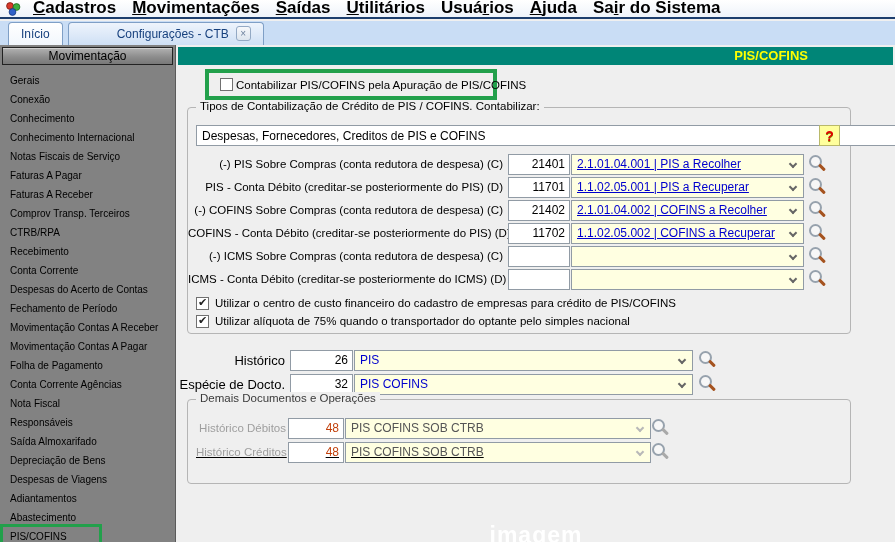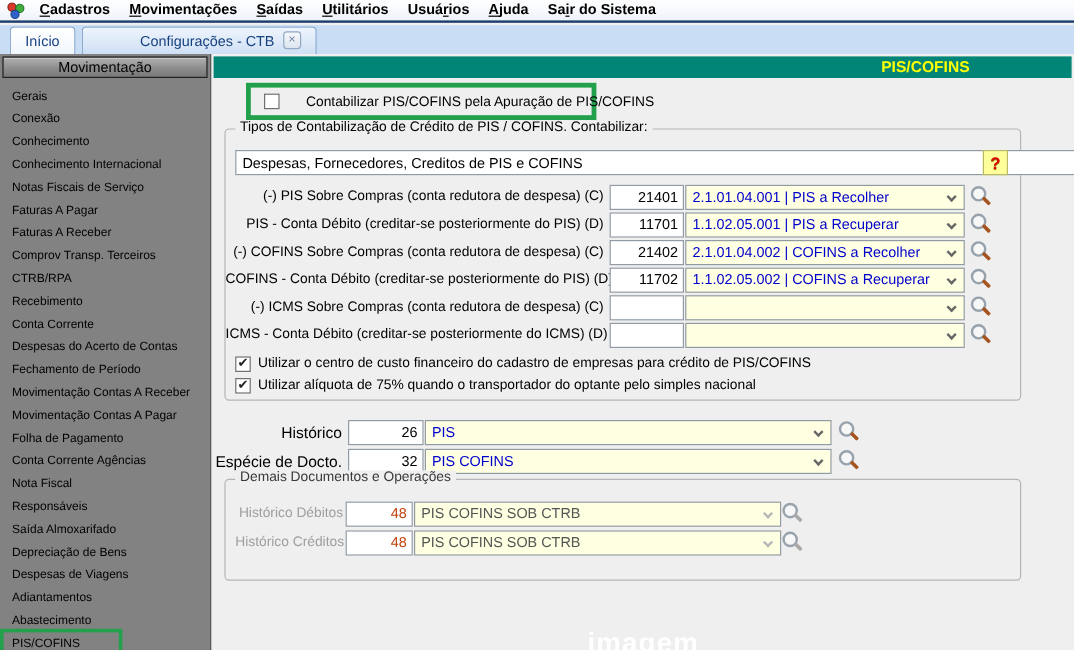--- a/index.html
+++ b/index.html
@@ -4,21 +4,21 @@
 <style>
   * { margin:0; padding:0; box-sizing:border-box; }
   html,body { width:895px; height:542px; overflow:hidden; }
   body { position:relative; background:#efefef; font-family:"Liberation Sans","DejaVu Sans",sans-serif; color:#000; }
 
   
   .menubar { position:absolute; left:0; top:0; width:895px; height:19px;
     background:linear-gradient(#ffffff,#eef3fa); border-bottom:2px solid #1c3e6e;
     display:flex; align-items:center; }
   .app-icon { width:18px; height:16px; margin:0 3px 0 4px; }
-  .menu-item { font-size:12px; font-weight:bold; padding:0 8px; height:17px; line-height:16px; cursor:default; white-space:nowrap; }
+  .menu-item { font-size:17px; font-weight:bold; padding:0 8px; height:17px; line-height:16px; cursor:default; white-space:nowrap; }
   .menu-item u { text-decoration:underline; }
 
   
   .tabstrip { position:absolute; left:0; top:21px; width:895px; height:24px;
     background:#c9ddf5; display:flex; align-items:flex-end; padding-left:8px; gap:5px; }
   .tab { border:1px solid #7f9fc6; border-bottom:none; border-radius:4px 4px 0 0;
     font-size:12px; color:#17417e; padding:3px 12px 4px 12px; height:23px;
     display:flex; align-items:center; gap:7px; white-space:nowrap; }
   .tab.first { background:linear-gradient(#ffffff,#f2f7fd); }
   .tab.second { background:linear-gradient(#eef4fc,#cfe0f5);padding-left:48px; }
@@ -42,21 +42,21 @@
     width:96px; height:17px; border:3px solid #22a04b; pointer-events:none; }
 
   
   .main { position:absolute; left:177px; top:0; width:718px; height:497px; }
   .titlebar { position:absolute; left:1px; top:2px; right:2px; height:18px; line-height:18px;
     background:#008577; color:#ffff00; font-weight:bold; font-size:13px;
     text-align:right; padding-right:85px; }
 
   
   .apuracao-box { position:absolute; left:28px; top:24px; width:292px; height:31px;
-    border:4px solid #22a04b; display:flex; align-items:center; gap:22px; padding-left:11px;
+    border:4px solid #22a04b; display:flex; align-items:center; gap:3px; padding-left:11px;
     background:#efefef; }
   .cb { width:13px; height:13px; background:#fff; border:1px solid #707070; position:relative; flex:none; }
   .cb.checked::after { content:"\2714"; position:absolute; left:1px; top:-2px; font-size:11px; color:#222; }
   .cb-label { font-size:11.5px; white-space:nowrap; }
 
   
   .groupbox { position:absolute; border:1px solid #b5b5b5; border-radius:4px; }
   .legend { position:absolute; top:-8px; left:8px; background:#efefef; padding:0 4px;
     font-size:11.5px; white-space:nowrap; }
   .gb1 { left:10px; top:62px; width:664px; height:227px; }
@@ -80,38 +80,38 @@
 
   .type-select { position:absolute; left:8px; top:17px; width:723px; }
   .help-btn { position:absolute; left:631px; top:17px; width:21px; height:21px;
     background:#ffff9c; border:1px solid #b9b96a; color:#e00000; font-weight:bold; font-size:14px;
     display:flex; align-items:center; justify-content:center; text-shadow:0 1px 0 #8a8a00; }
 
   .frows { position:absolute; left:0; top:45px; right:0; }
   .frow { display:flex; align-items:center; height:22px; margin-bottom:1px; }
   .frow .flabel { width:320px; text-align:right; font-size:11.5px; padding-right:5px; white-space:nowrap; }
   .frow .code-field { width:62px; }
-  .frow .combo { width:233px; margin-left:1px; }
+  .frow .combo { width:233px; margin-left:1px;text-decoration:underline; }
   .frow .mag { margin-left:4px; }
 
   .opts { position:absolute; left:8px; top:186px; }
   .opt-row { display:flex; align-items:center; gap:6px; height:18px; font-size:11.5px; white-space:nowrap; }
 
   
   .hrow { position:absolute; display:flex; align-items:center; height:22px; }
   .hrow .flabel { text-align:right; font-size:13px; padding-right:5px; white-space:nowrap; }
   .hrow-1 { left:0; top:304px; } .hrow-2 { left:0; top:328px; }
   .hrow .flabel { width:113px; }
   .hrow .code-field { width:63px; }
   .hrow .combo { width:339px; margin-left:1px; }
   .hrow .mag { margin-left:5px; }
 
   
   .drow { position:absolute; display:flex; align-items:center; height:22px; left:8px; }
-  .drow-1 { top:17px; } .drow-2 { top:41px; }
+  .drow-1 { top:17px; } .drow-2 { top:41px;text-decoration:underline; }
   .drow .flabel { width:92px; text-align:right; font-size:11.5px; padding-right:2px; color:#9e9e9e; white-space:nowrap; }
   .drow .code-field { width:56px; color:#c2410c; }
   .drow .combo { width:306px; margin-left:1px; color:#555; }
   .drow .combo .chev { border-color:#b8b8b8; }
 
   .watermark { position:absolute; left:50%; bottom:-7px; transform:translateX(-50%);
     color:#ffffff; font-size:23px; font-weight:bold; letter-spacing:1px; }
 </style>
 </head>
 <body>

